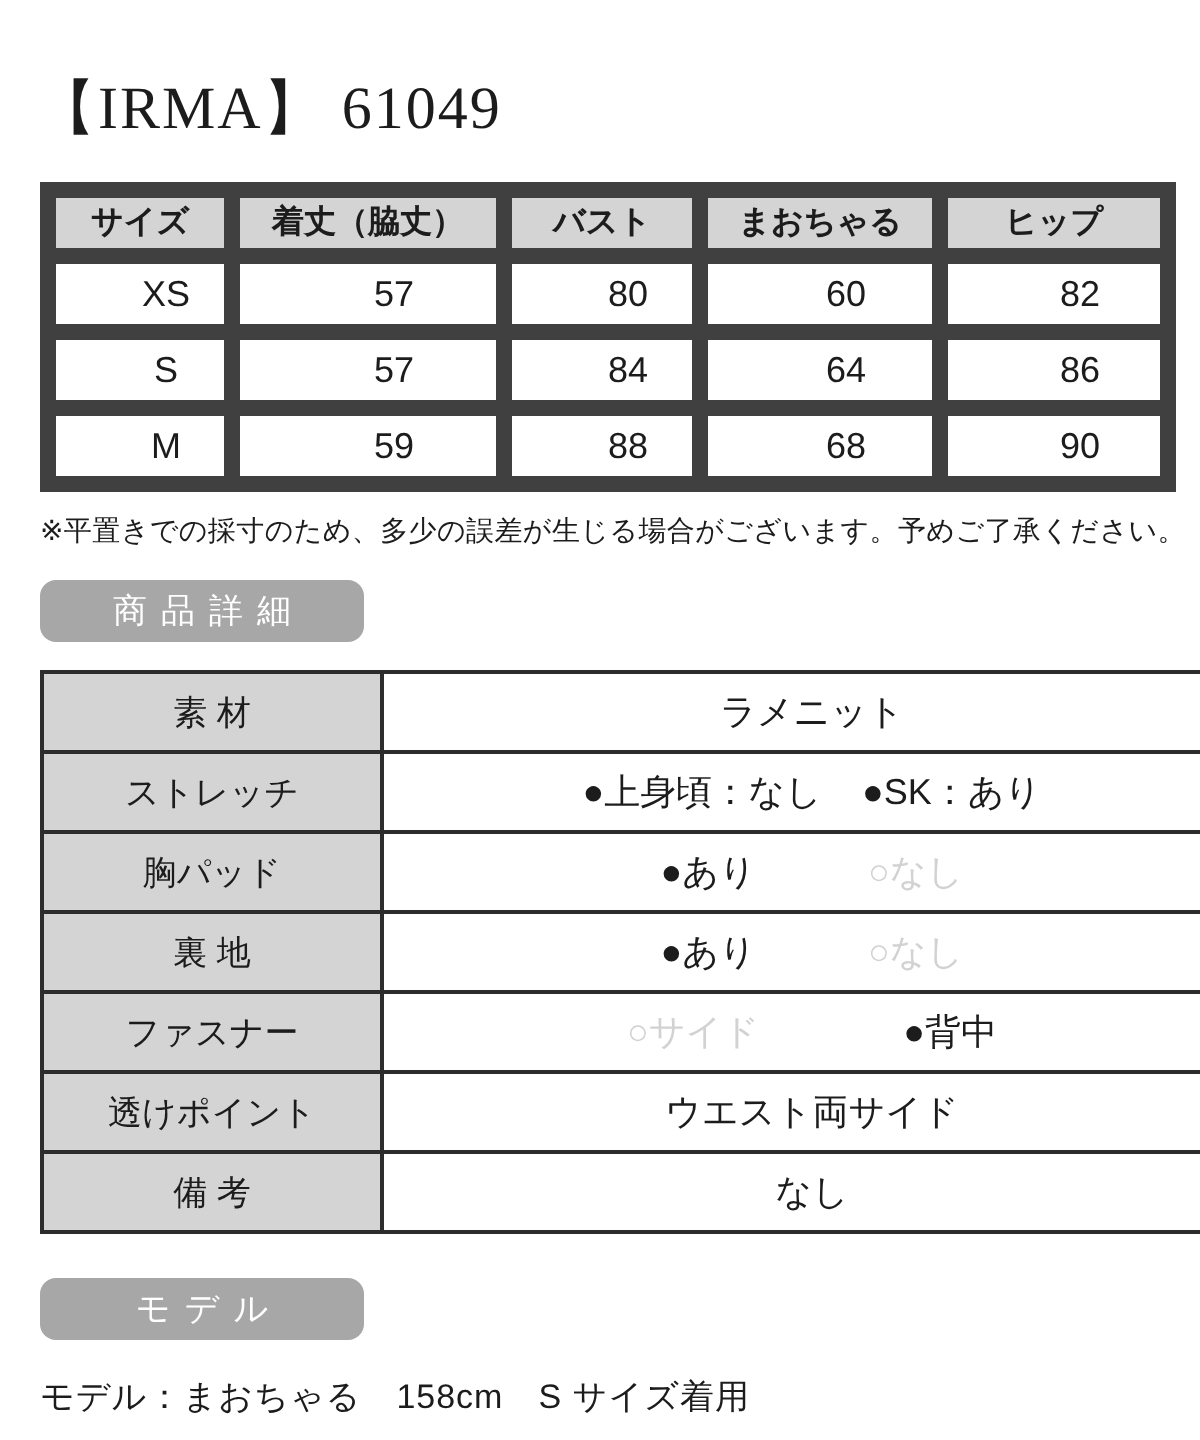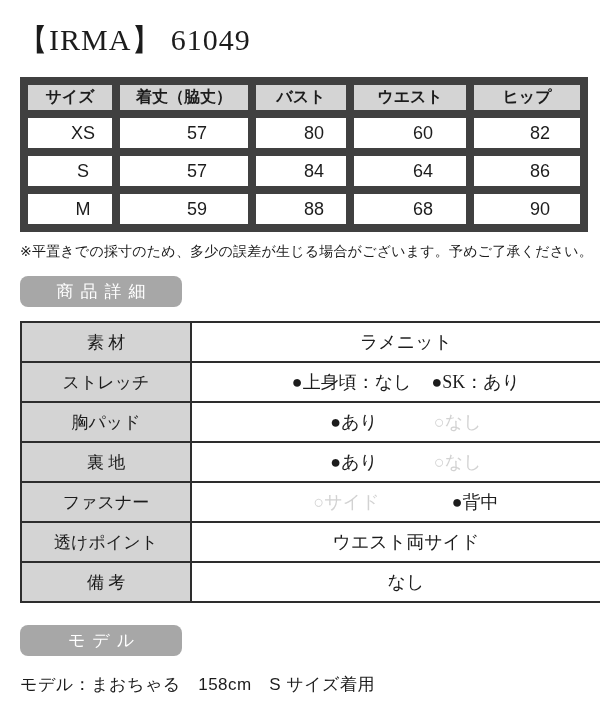--- a/index.html
+++ b/index.html
@@ -11,21 +11,21 @@
     font-family: "Liberation Sans", "DejaVu Sans", sans-serif;
     color: #1c1c1c;
     padding: 20px 20px 0 20px;
     overflow: hidden;
   }
   .title {
     font-family: "Liberation Serif", "DejaVu Serif", serif;
     font-size: 30px;
     font-weight: 400;
     letter-spacing: 1px;
-    margin-top: 0;
+    margin-top: 14px;
     margin-left: -2px;
   }
   table {
     width: 560px;
     border-collapse: collapse;
     table-layout: fixed;
   }
   .size-table { margin-top: 16px; }
   .size-table th, .size-table td {
     border: 8px solid #404040;
@@ -71,21 +71,20 @@
     letter-spacing: 7px;
     padding-left: 7px;
     text-align: center;
   }
   .details-table { margin-top: 14px; }
   .details-table td {
     border: 2px solid #2d2d2d;
     text-align: center;
     vertical-align: middle;
     height: 40px;
-    font-family: Liberation Serif, serif;
   }
   .details-table td.label {
     width: 170px;
     background: #d4d4d4;
     font-size: 17px;
     font-weight: 400;
   }
   .details-table td.value {
     width: 430px;
     background: #ffffff;
@@ -113,21 +112,21 @@
 <div class="page">
 
   <div class="title">【IRMA】 61049</div>
 
   <table class="size-table">
     <thead>
       <tr>
         <th class="col-size">サイズ</th>
         <th class="col-length">着丈（脇丈）</th>
         <th class="col-bust">バスト</th>
-        <th class="col-waist">ウエスト</th>
+        <th class="col-waist">まおちゃる</th>
         <th class="col-hip">ヒップ</th>
       </tr>
     </thead>
     <tbody>
       <tr>
         <td>XS</td>
         <td>57</td>
         <td>80</td>
         <td>60</td>
         <td>82</td>

